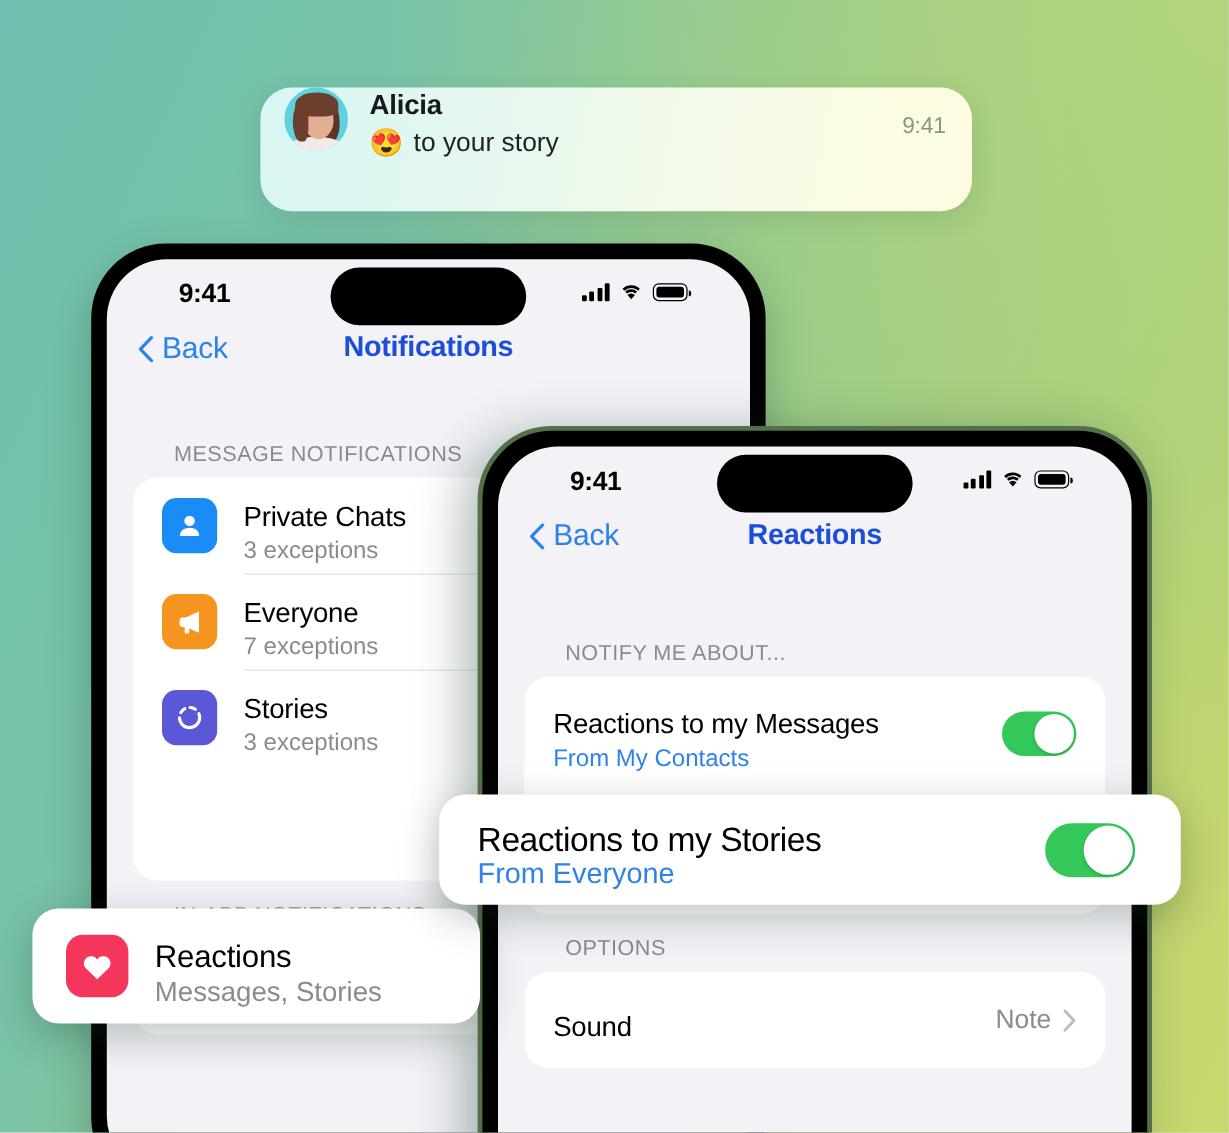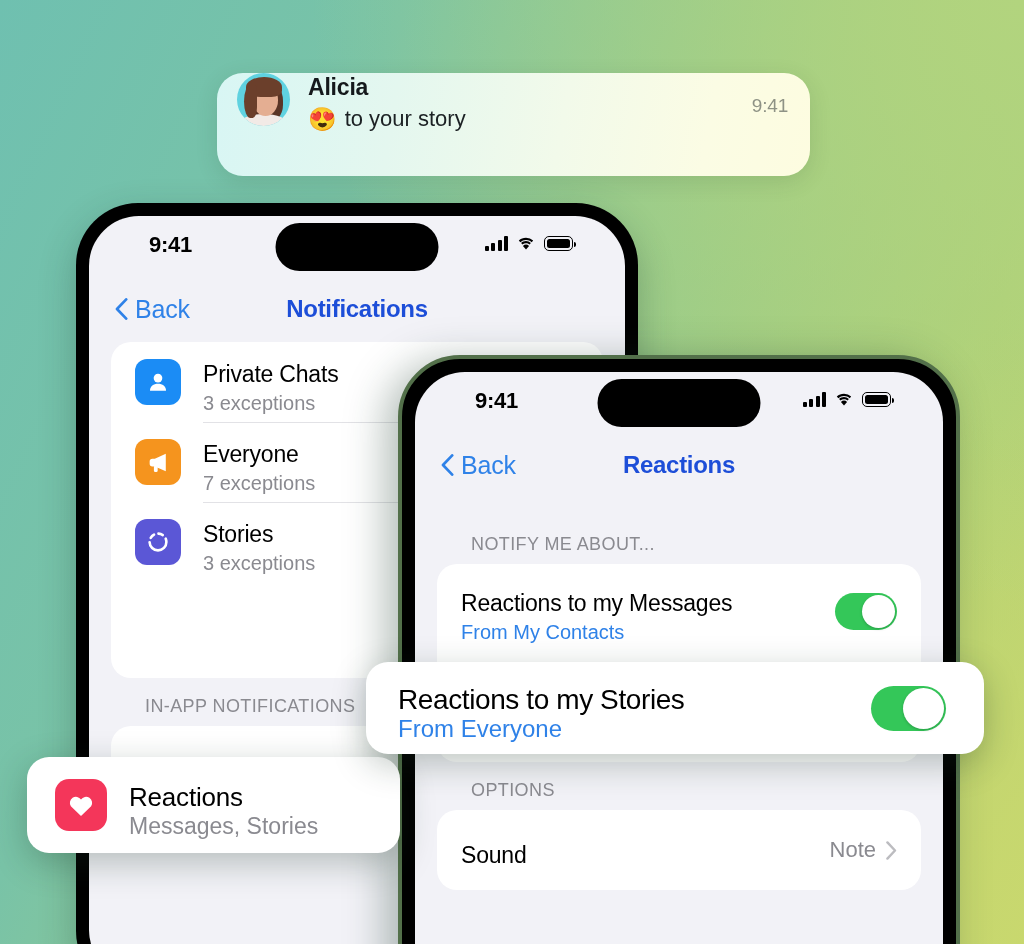--- a/index.html
+++ b/index.html
@@ -139,21 +139,21 @@
   }
   .batt::after {
     content: ""; position: absolute; right: -4px; top: 4.5px;
     width: 2.2px; height: 5px; background: #000; border-radius: 0 2px 2px 0;
   }
   .batt b { display: block; height: 100%; background: #000; border-radius: 2.5px; }
 
   
   .navbar {
     height: 66px; position: relative;
-    display: flex; align-items: center;
+    display: flex; align-items: flex-start;
   }
   .nav-back {
     position: absolute; left: 26px;
     display: flex; align-items: center; gap: 7px;
     color: #2f82e8; font-size: 25px; letter-spacing: -0.2px;
     cursor: pointer;
   }
   .chev-l { width: 13px; height: 22px; }
   .nav-title {
     width: 100%; text-align: center;
@@ -286,20 +286,21 @@
       <div class="navbar">
         <div class="nav-back">
           <svg class="chev-l" viewBox="0 0 13 22">
               <path d="M11.2 1.4 2 11l9.2 9.6" stroke="#2f82e8" stroke-width="2.7" fill="none" stroke-linecap="round" stroke-linejoin="round"></path>
             </svg>
           <span>Back</span>
         </div>
         <div class="nav-title">Notifications</div>
       </div>
 
+      <div class="sec-header">MESSAGE NOTIFICATIONS</div>
       <div class="card">
 
         <div class="row inset">
           <div class="app-icon" style="background:#1b8cf5;">
             <svg viewBox="0 0 24 24" width="26" height="26">
                 <circle cx="12" cy="8.4" r="4" fill="#fff"></circle>
                 <path d="M4.6 20c0-4.1 3.3-6.3 7.4-6.3s7.4 2.2 7.4 6.3z" fill="#fff"></path>
               </svg>
           </div>
           <div class="row-text">

